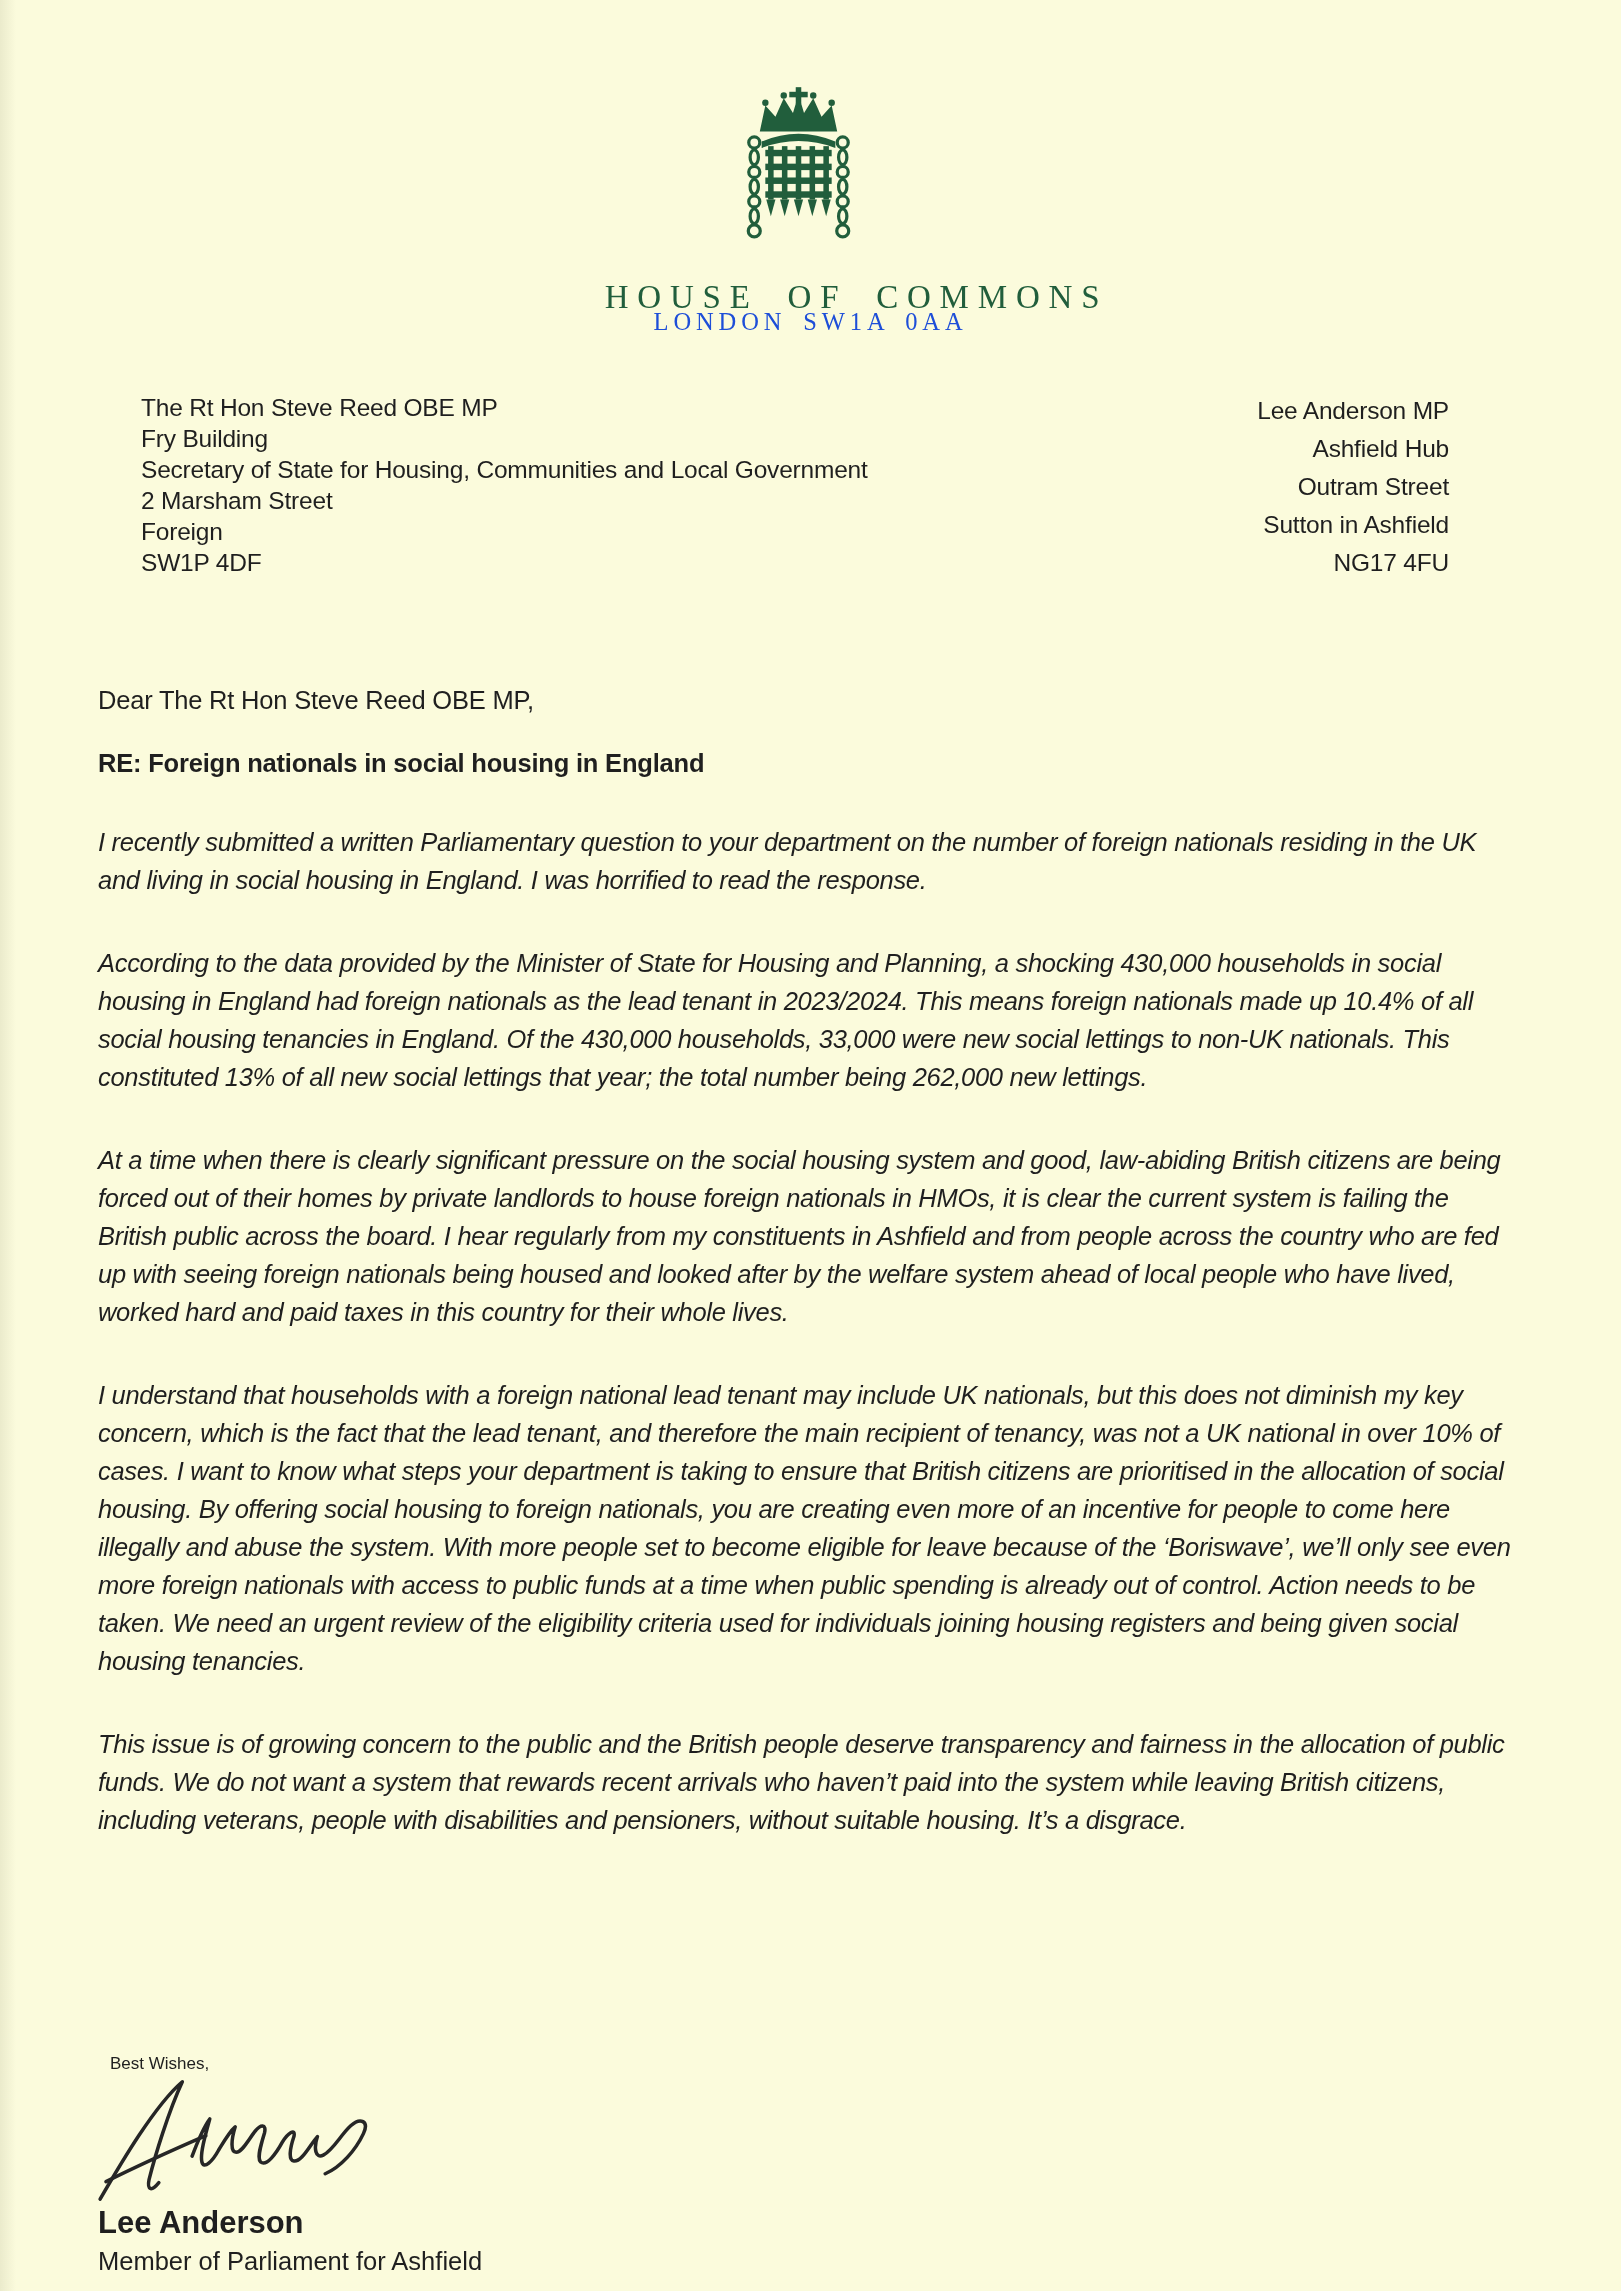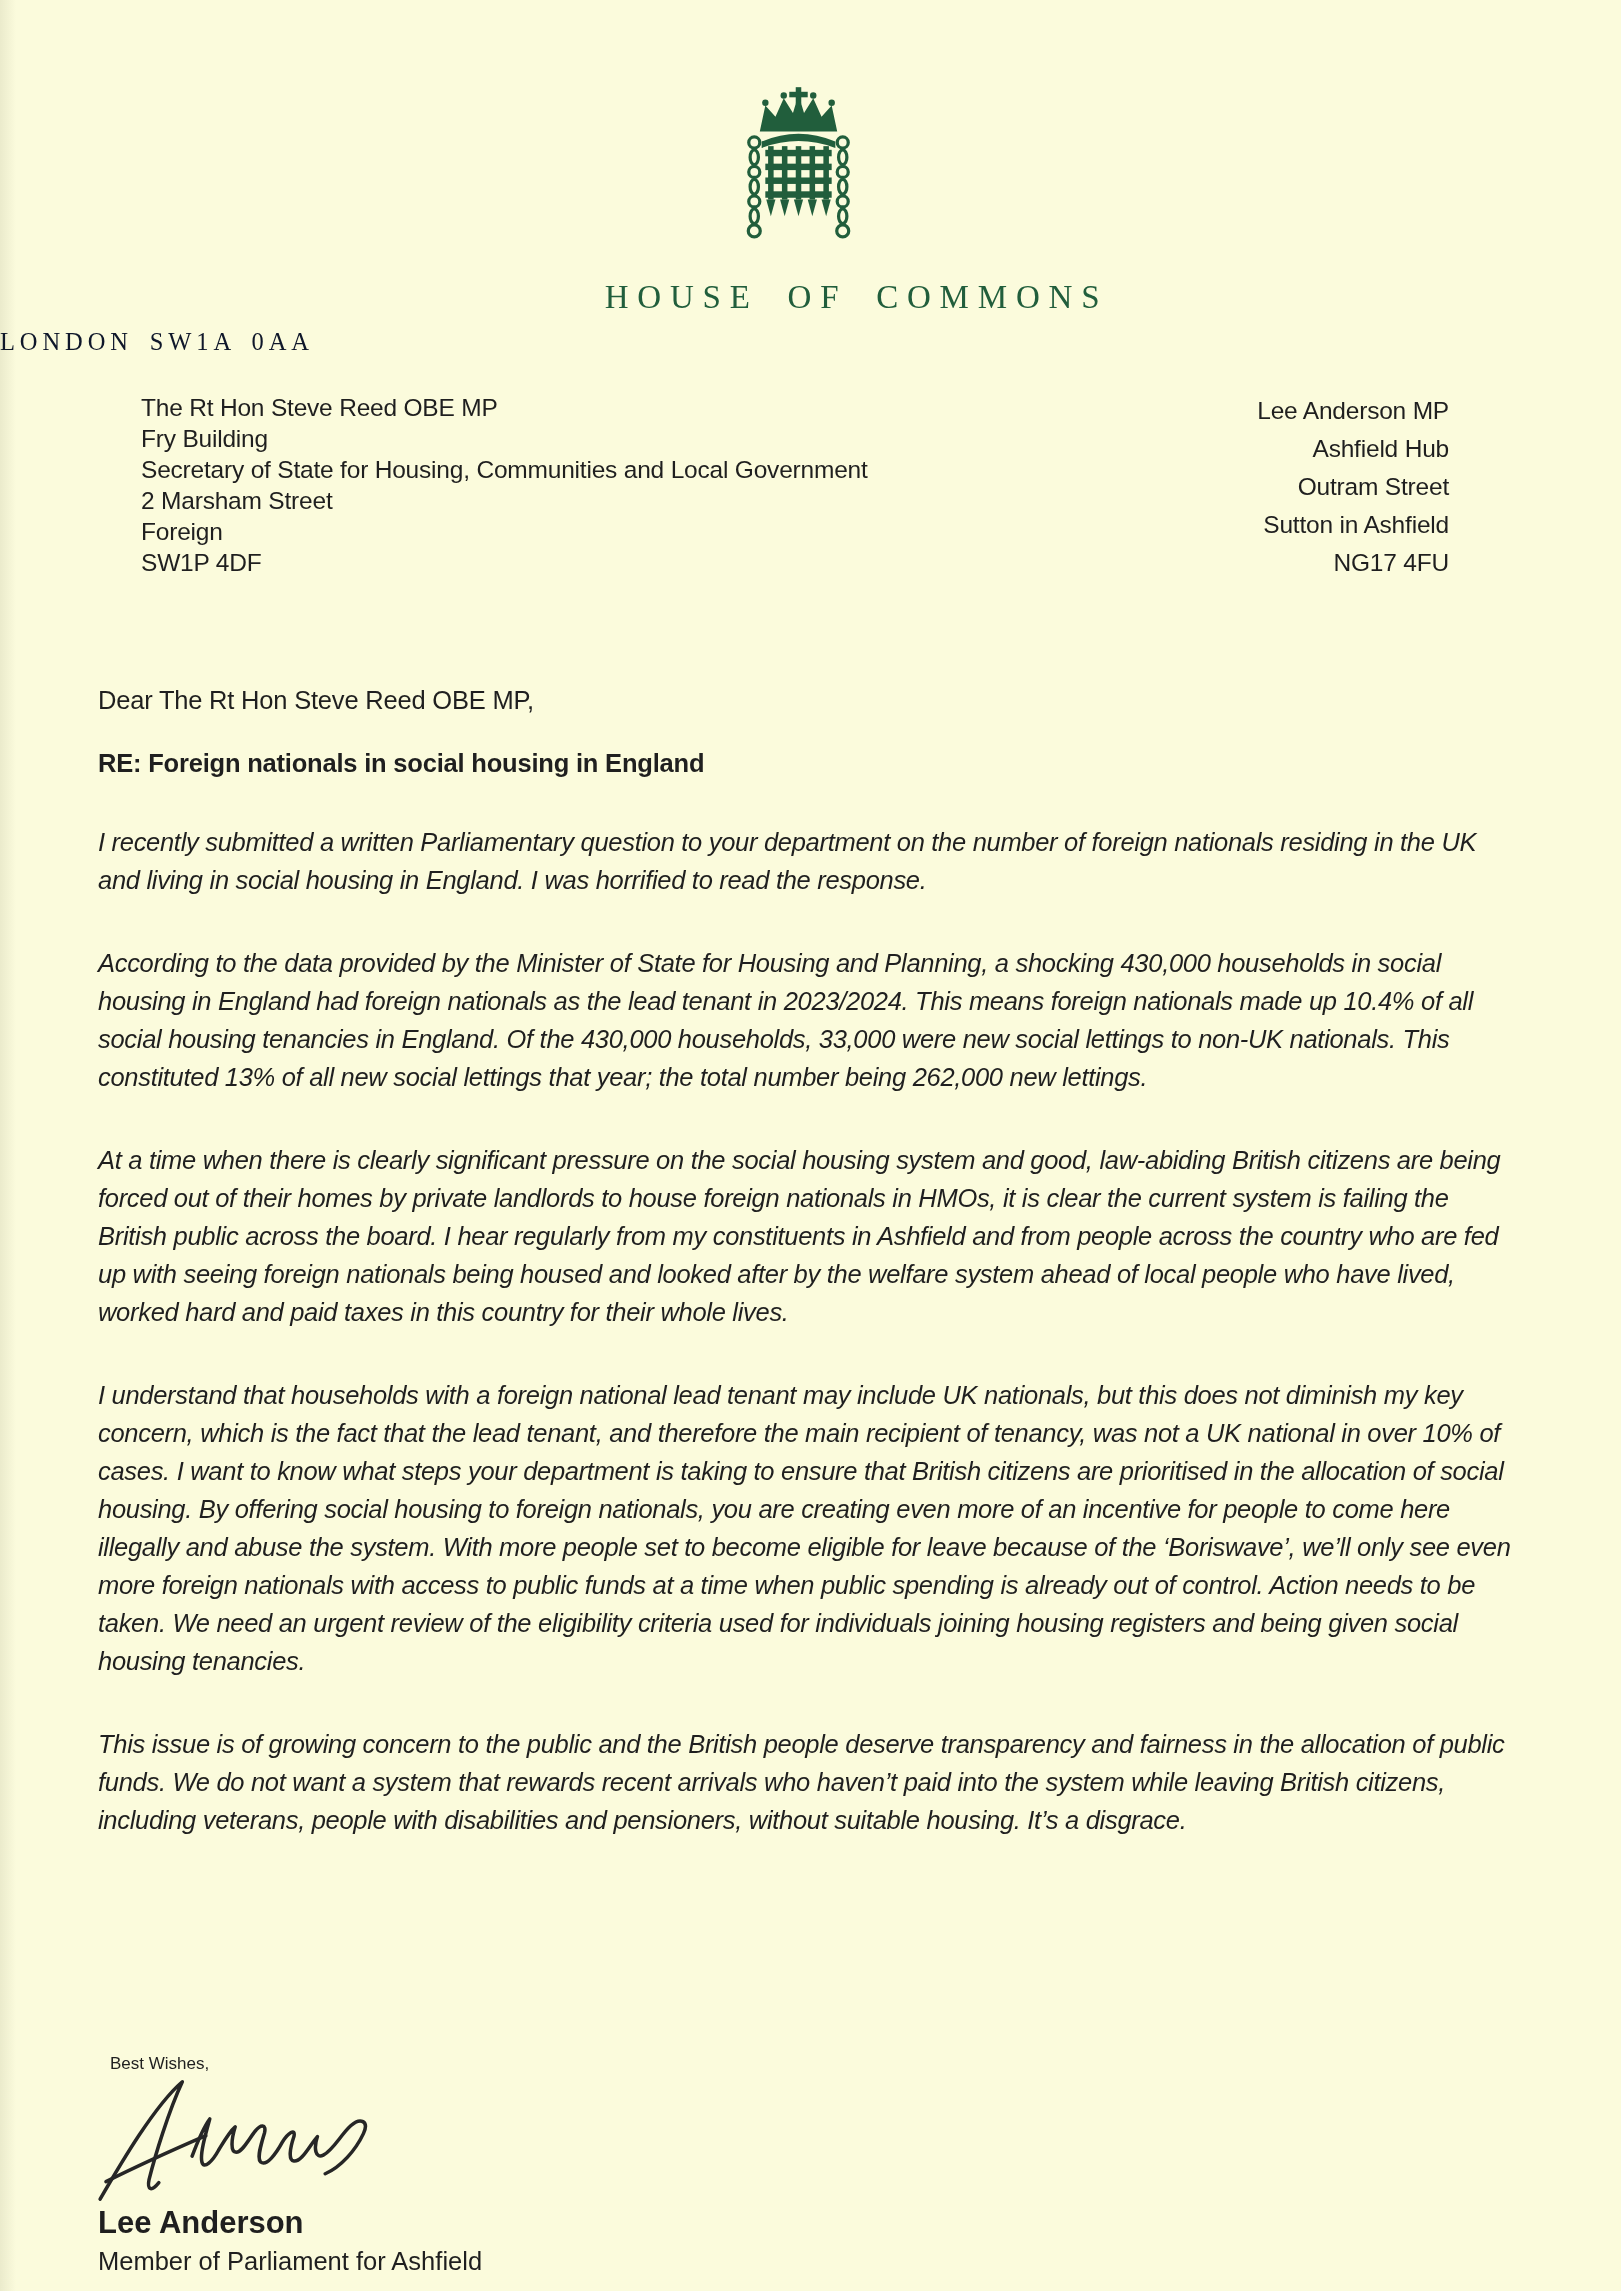--- a/index.html
+++ b/index.html
@@ -22,25 +22,25 @@
   .crest svg{width:100%;height:100%;display:block;}
   .org-name{
     position:absolute;left:0;top:279px;width:100%;
     text-align:center;
     font-family:"Liberation Serif", serif;
     font-size:33px;letter-spacing:8.8px;word-spacing:11.8px;
     color:#215e3c;
     margin-left:46px;
   }
   .org-address{
-    position:absolute;left:0;top:328px;width:100%;
-    text-align:left;
+    position:absolute;left:0;top:308px;width:100%;
+    text-align:center;
     font-family:"Liberation Serif", serif;
     font-size:24.5px;letter-spacing:4.9px;word-spacing:5.9px;
-    color:#0f172a;
+    color:#1d4ed8;
   }
   .recipient{
     position:absolute;left:133px;top:392px;
     font-size:24.5px;line-height:31px;letter-spacing:-0.2px;margin-left:8px;
   }
   .sender{
     position:absolute;right:172px;top:392px;
     text-align:right;
     font-size:24.5px;line-height:38px;letter-spacing:-0.2px;
   }

